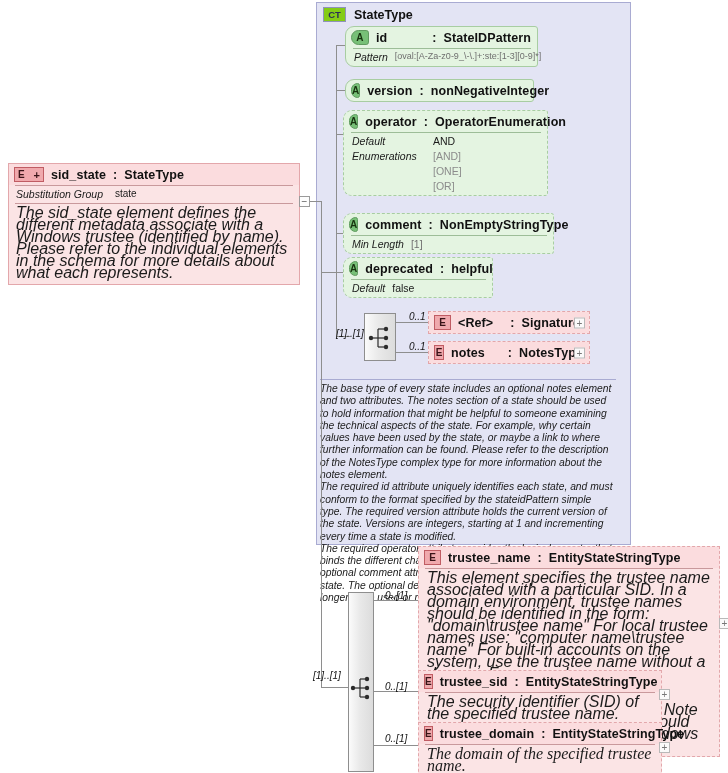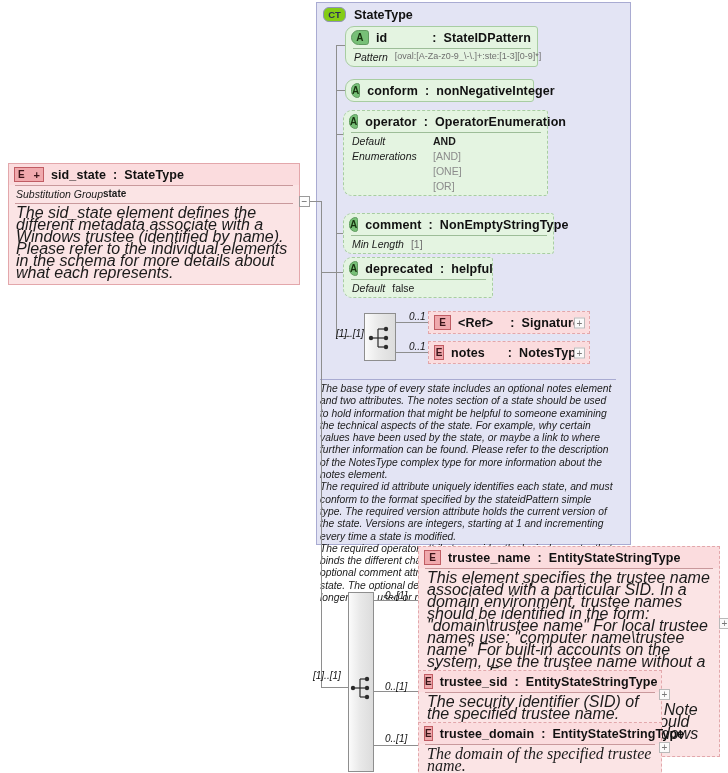--- a/index.html
+++ b/index.html
@@ -82,21 +82,21 @@
     color: #17330f;
     font-size: 10px;
     border-radius: 8px 3px 3px 8px;
   }
   .badge-ct {
     width: 23px; height: 15px;
     border: 1px solid #8f93bb;
     background: #84cc16;
     color: #2b2f55;
     font-size: 9.5px;
-    border-radius: 6px;
+    border-radius: 0;
   }
 
   
   .el {
     background: #fbe4e5;
     border: 1px solid #e3a7ab;
   }
   .el.dashed { border-style: dashed; }
   .el .node-head { background: #fbdcde; }
   .el .sep {
@@ -134,21 +134,21 @@
     color: #1a1a1a;
     white-space: nowrap;
   }
   .facet-val {
     font-size: 10.5px;
     color: #6f6f6f;
     white-space: nowrap;
   }
   .facet-val.dark {
     color: #1a1a1a;
-    font-weight: bold;
+    font-weight: normal;
   }
   .facet-val.enum {
     color: #8b8b8b;
   }
 
   
   .doc {
     font-style: italic;
     font-size: 16px;
     line-height: 12px;
@@ -282,21 +282,21 @@
     <div class="sep"></div>
     <div class="facet-row">
       <span class="facet-label">Pattern</span>
       <span class="facet-val" style="font-size:9px;">[oval:[A-Za-z0-9_\-\.]+:ste:[1-3][0-9]*]</span>
     </div>
   </div>
 
   <div class="node at" style="left:345px; top:79px; width:189px;">
     <div class="node-head">
       <span class="badge badge-a">A</span>
-      <span class="node-title">conform</span>
+      <span class="node-title">version</span>
       <span class="node-title">:</span>
       <span class="node-title">nonNegativeInteger</span>
     </div>
   </div>
 
   <div class="node at dashed" style="left:343px; top:110px; width:205px;">
     <div class="node-head">
       <span class="badge badge-a">A</span>
       <span class="node-title">operator</span>
       <span class="node-title">:</span>
@@ -399,21 +399,21 @@
     <div class="node-head">
       <span class="badge badge-e-plus">
         <span>E</span>
         <span class="plusmark">+</span>
       </span>
       <span class="node-title">sid_state</span>
       <span class="node-title">:</span>
       <span class="node-title">StateType</span>
     </div>
     <div class="sep"></div>
-    <div class="facet-row" style="display:flex; ">
+    <div class="facet-row" style="display:flex; gap:12px;">
       <span class="facet-label">Substitution Group</span>
       <span class="facet-val dark" style="font-size:10px;">state</span>
     </div>
     <div class="sep"></div>
     <div class="doc" style="padding:3px 7px 5px 7px;">The sid_state element defines the different metadata associate with a Windows trustee (identified by name).  Please refer to the individual elements in the schema for more details about what each represents.</div>
   </div>
 
   <div class="toggle" style="left:299px; top:196px;">−</div>
 
   <div class="line h" style="left:310px; top:201px; width:12px;"></div>

